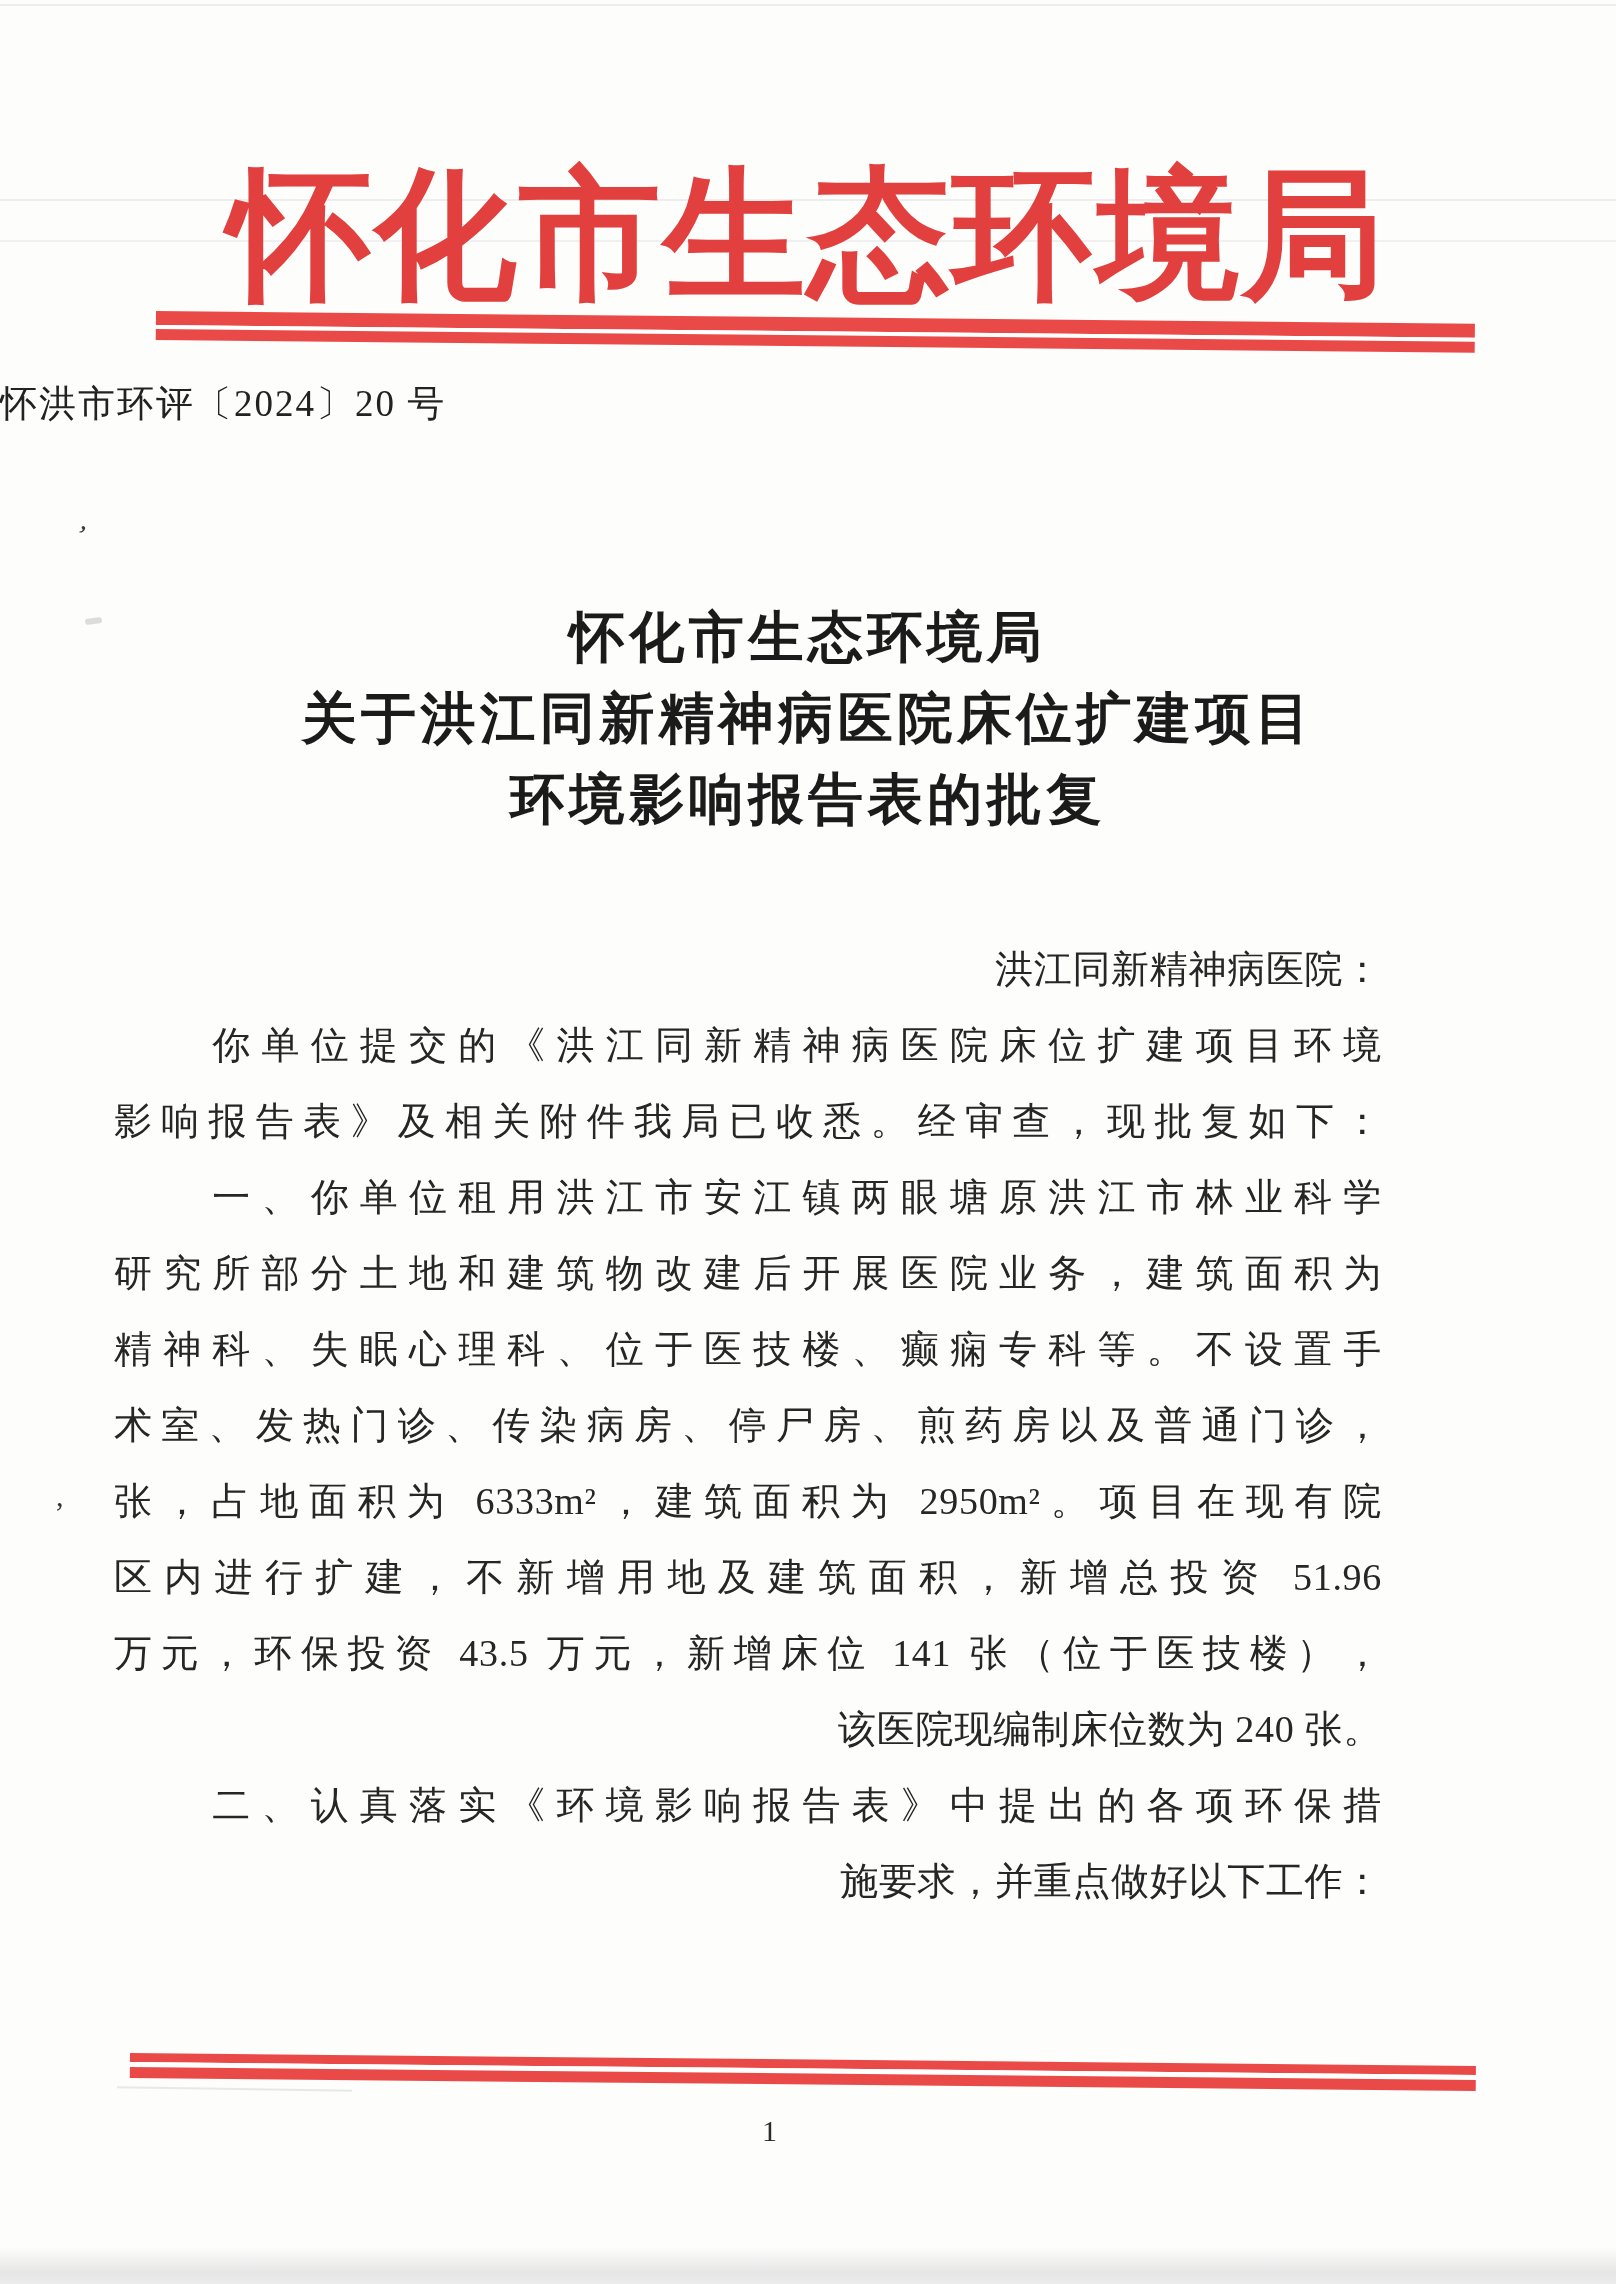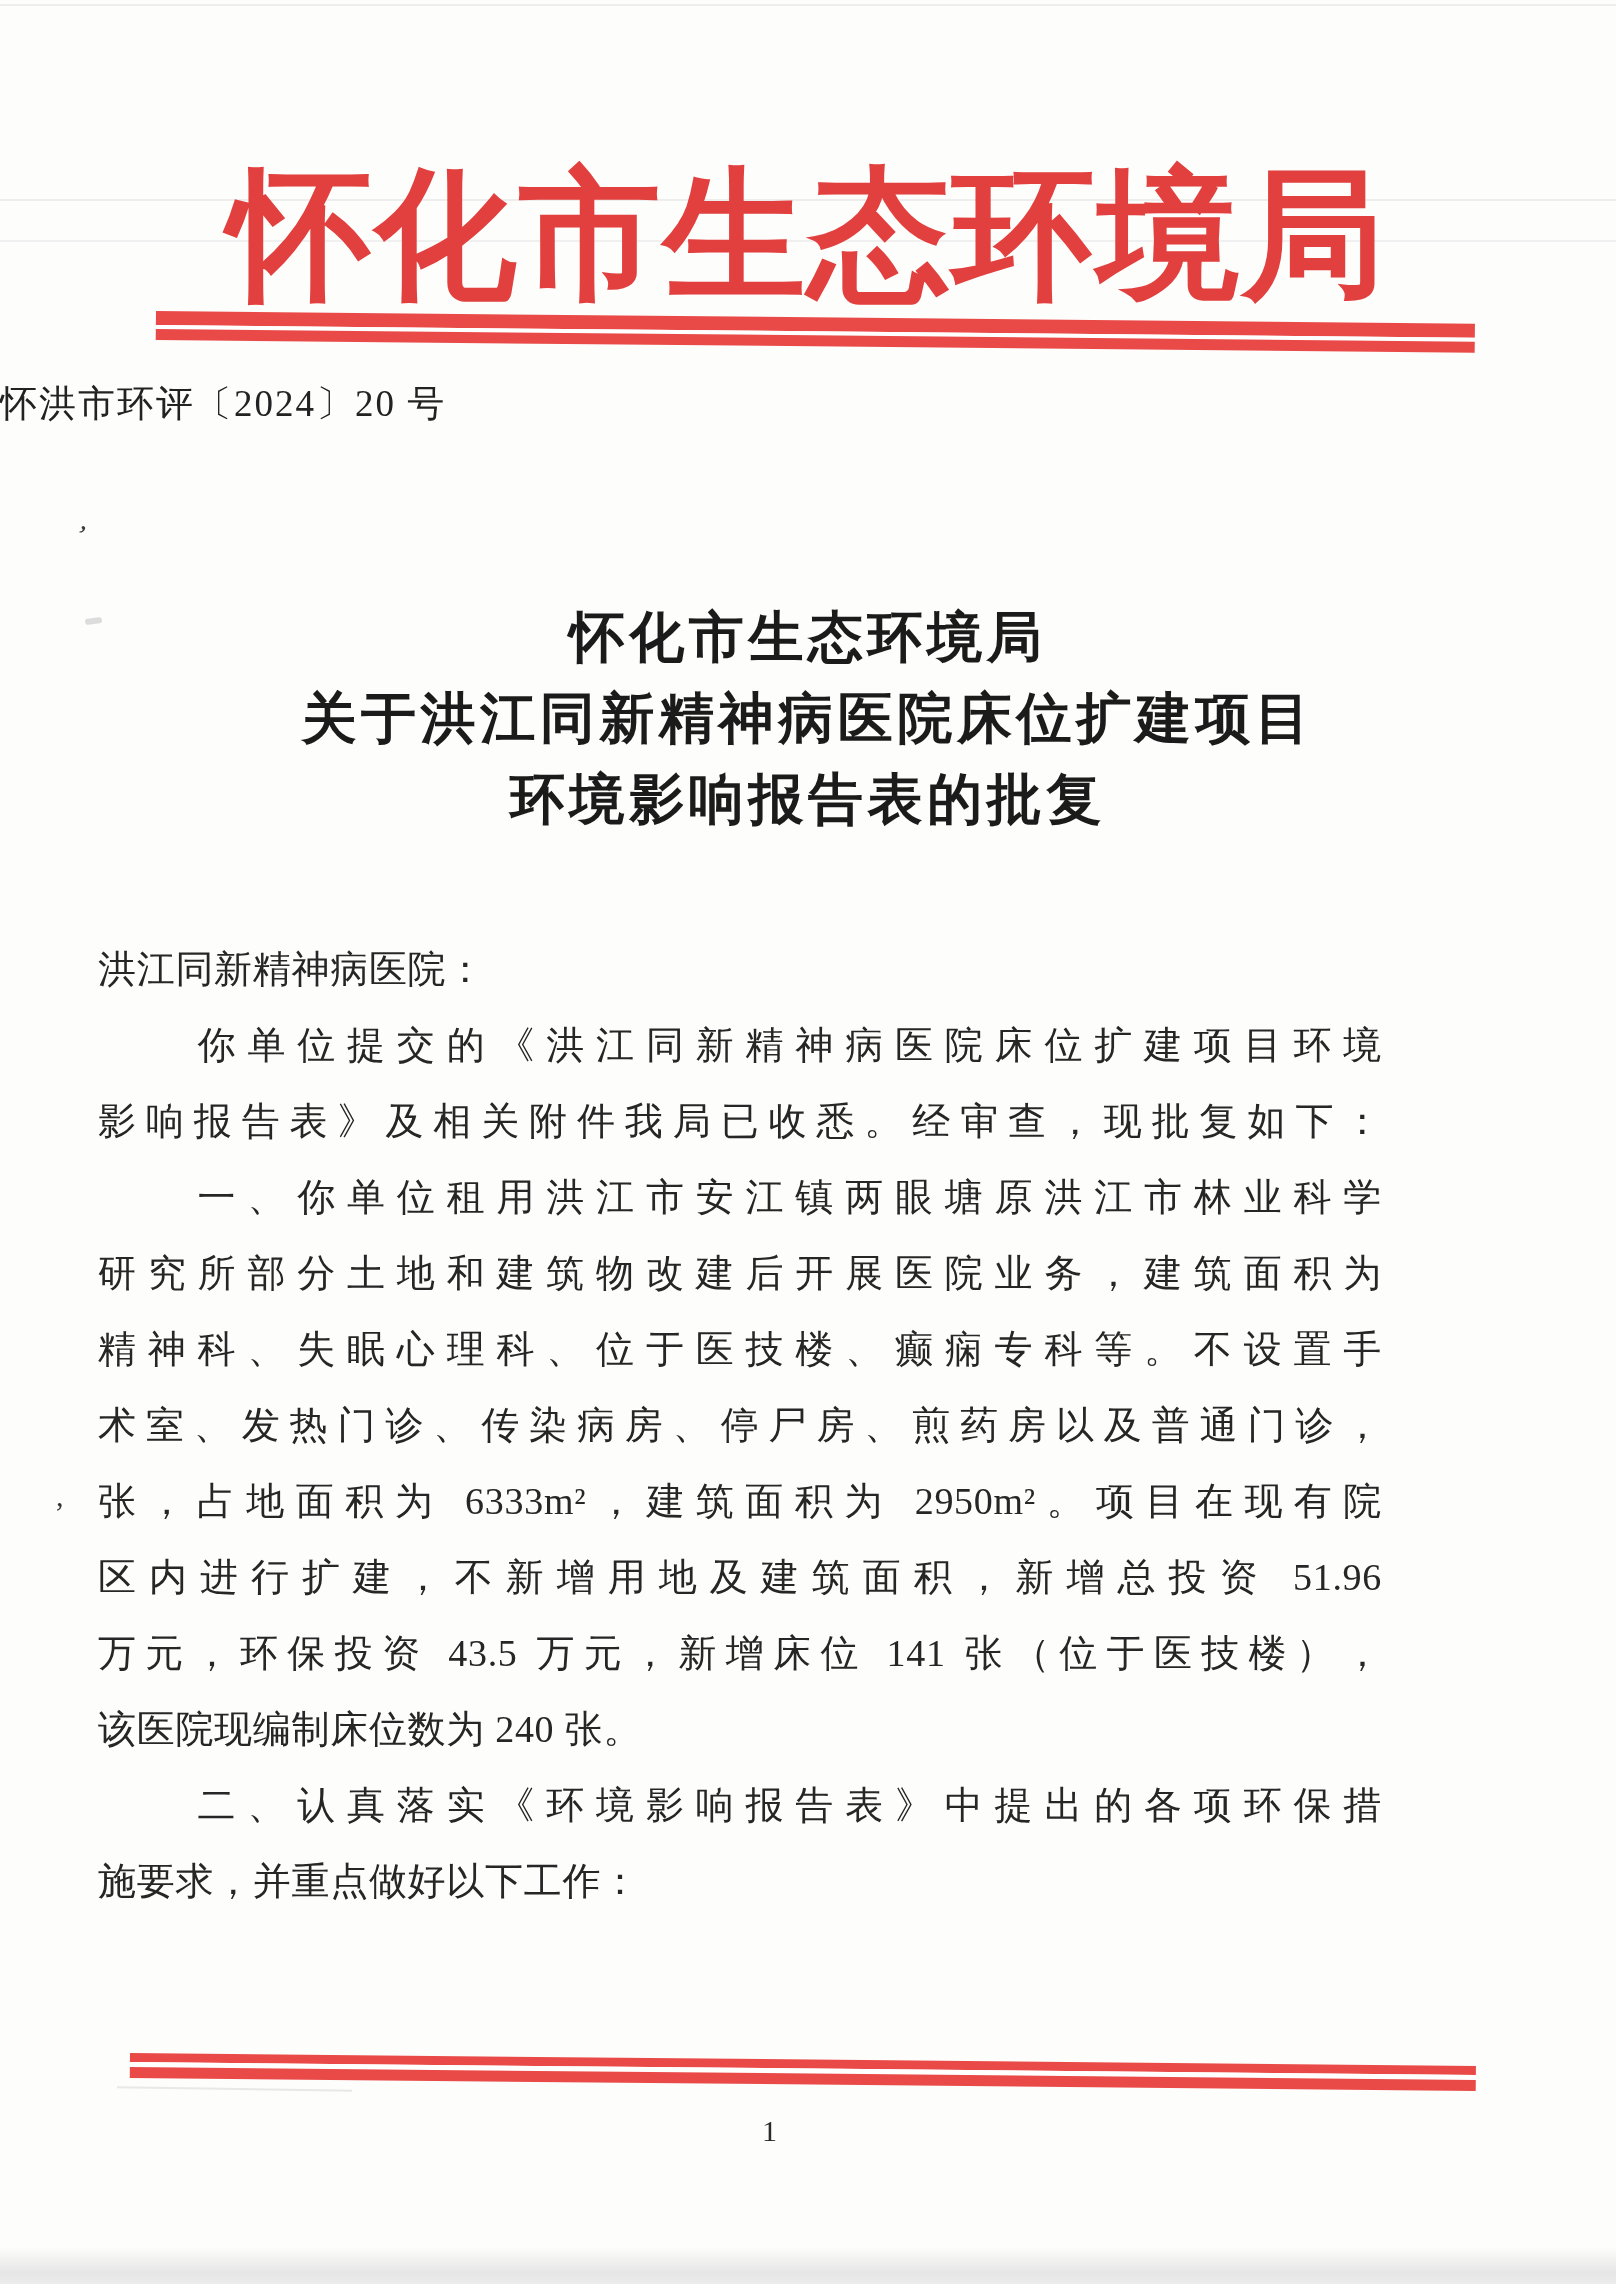--- a/index.html
+++ b/index.html
@@ -54,28 +54,29 @@
   }
   
   #body-text{
     position:absolute;left:98px;top:931px;width:1284px;
     font-size:38px;color:#262626;
     letter-spacing:0.7px;
   }
   #body-text .b-line{
     height:76px;line-height:76px;
     white-space:nowrap;
-    text-align:left;
+    text-align:right;
   }
   #body-text .b-line.fj{
     white-space:normal;
     text-align:justify;
     text-align-last:justify;
     text-justify:inter-ideograph;
     word-break:break-all;
+    margin-left:16px;
   }
   
   #page-number{
     position:absolute;top:2114px;left:755px;width:29px;
     text-align:center;font-size:30px;color:#2a2a2a;
   }
   
   .speck{position:absolute;color:#3c3c3c;}
   #speck-1{top:519px;left:76px;font-size:29px;transform:rotate(18deg);}
   #speck-2{top:618px;left:85px;width:17px;height:5.9px;background:#dcdcdc;border-radius:2.6px;transform:rotate(-8deg);}

